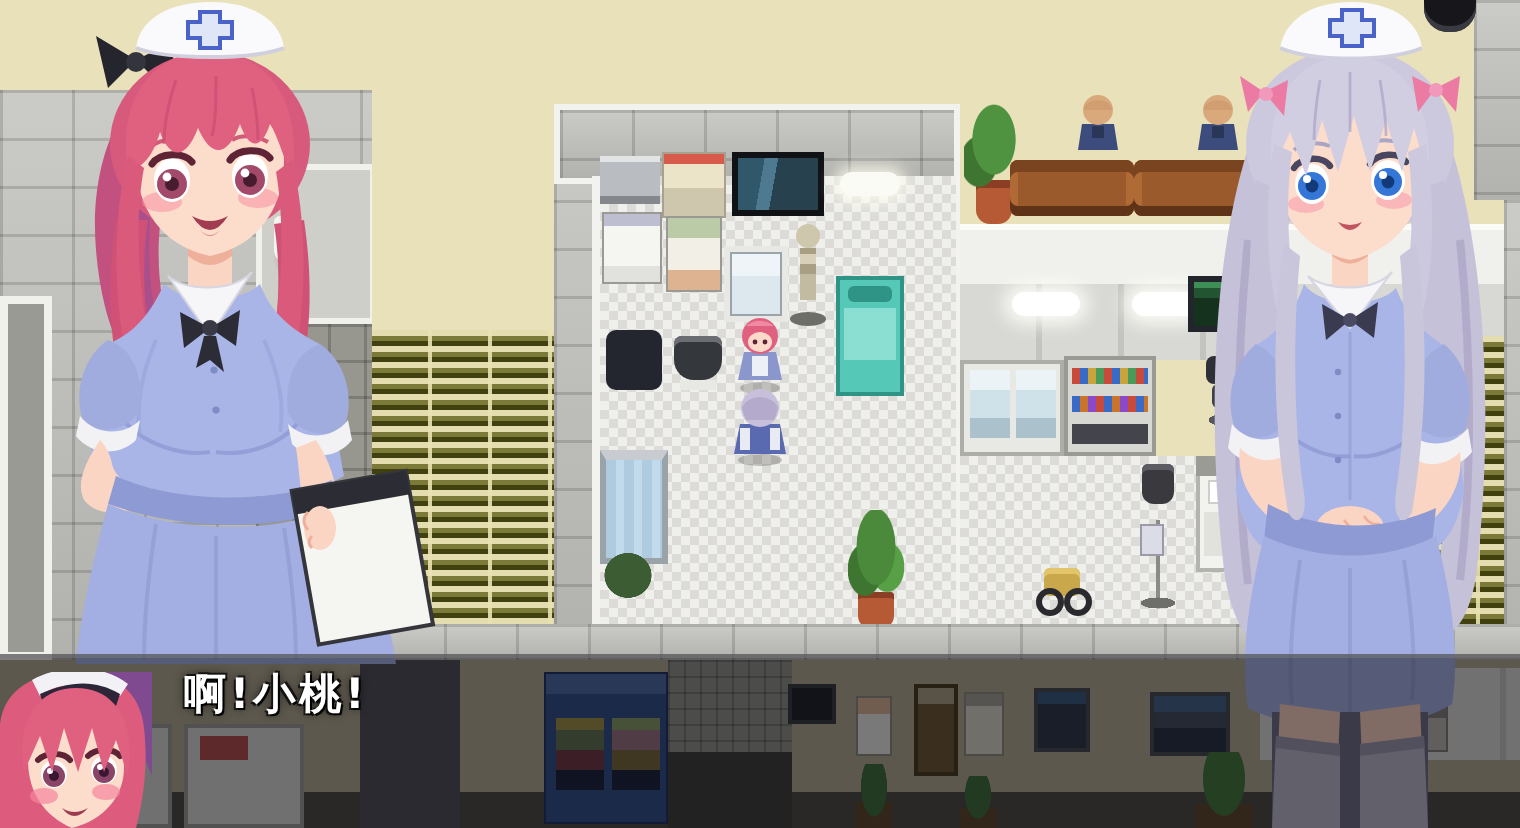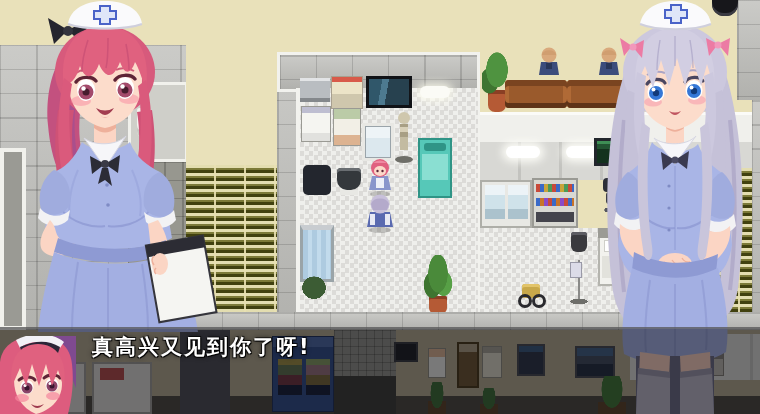--- a/index.html
+++ b/index.html
@@ -350,16 +350,16 @@
       <circle cx="52" cy="50" r="2.5" fill="#3a1630"></circle>
       <circle cx="50" cy="47.5" r="1.5" fill="#fff"></circle>
     <path d="M44,42 C48,38 57,38 60,42" stroke="#5e2436" stroke-width="3" fill="none" stroke-linecap="round"></path>
     <ellipse cx="22" cy="62" rx="7" ry="4" fill="#f5869c" opacity=".7"></ellipse>
     <ellipse cx="53" cy="60" rx="7" ry="4" fill="#f5869c" opacity=".7"></ellipse>
     <path d="M31,68 Q37,76 44,68 Q37,72 31,68 Z" fill="#9e3a4e"></path>
     <path d="M12,50 C8,22 20,8 38,8 C56,8 68,22 64,52 L58,34 L52,50 L46,28 L39,50 L32,28 L26,50 L20,32 Z" fill="#e0617f"></path>
   </svg>
 
   <div class="abs" style="left:92px;top:332px;">
-    <div class="dlg-line">真高兴又见到你了呀!</div>
+    <div class="dlg-line">啊!小桃!</div>
   </div>
 
 </div>
 
 </body></html>

